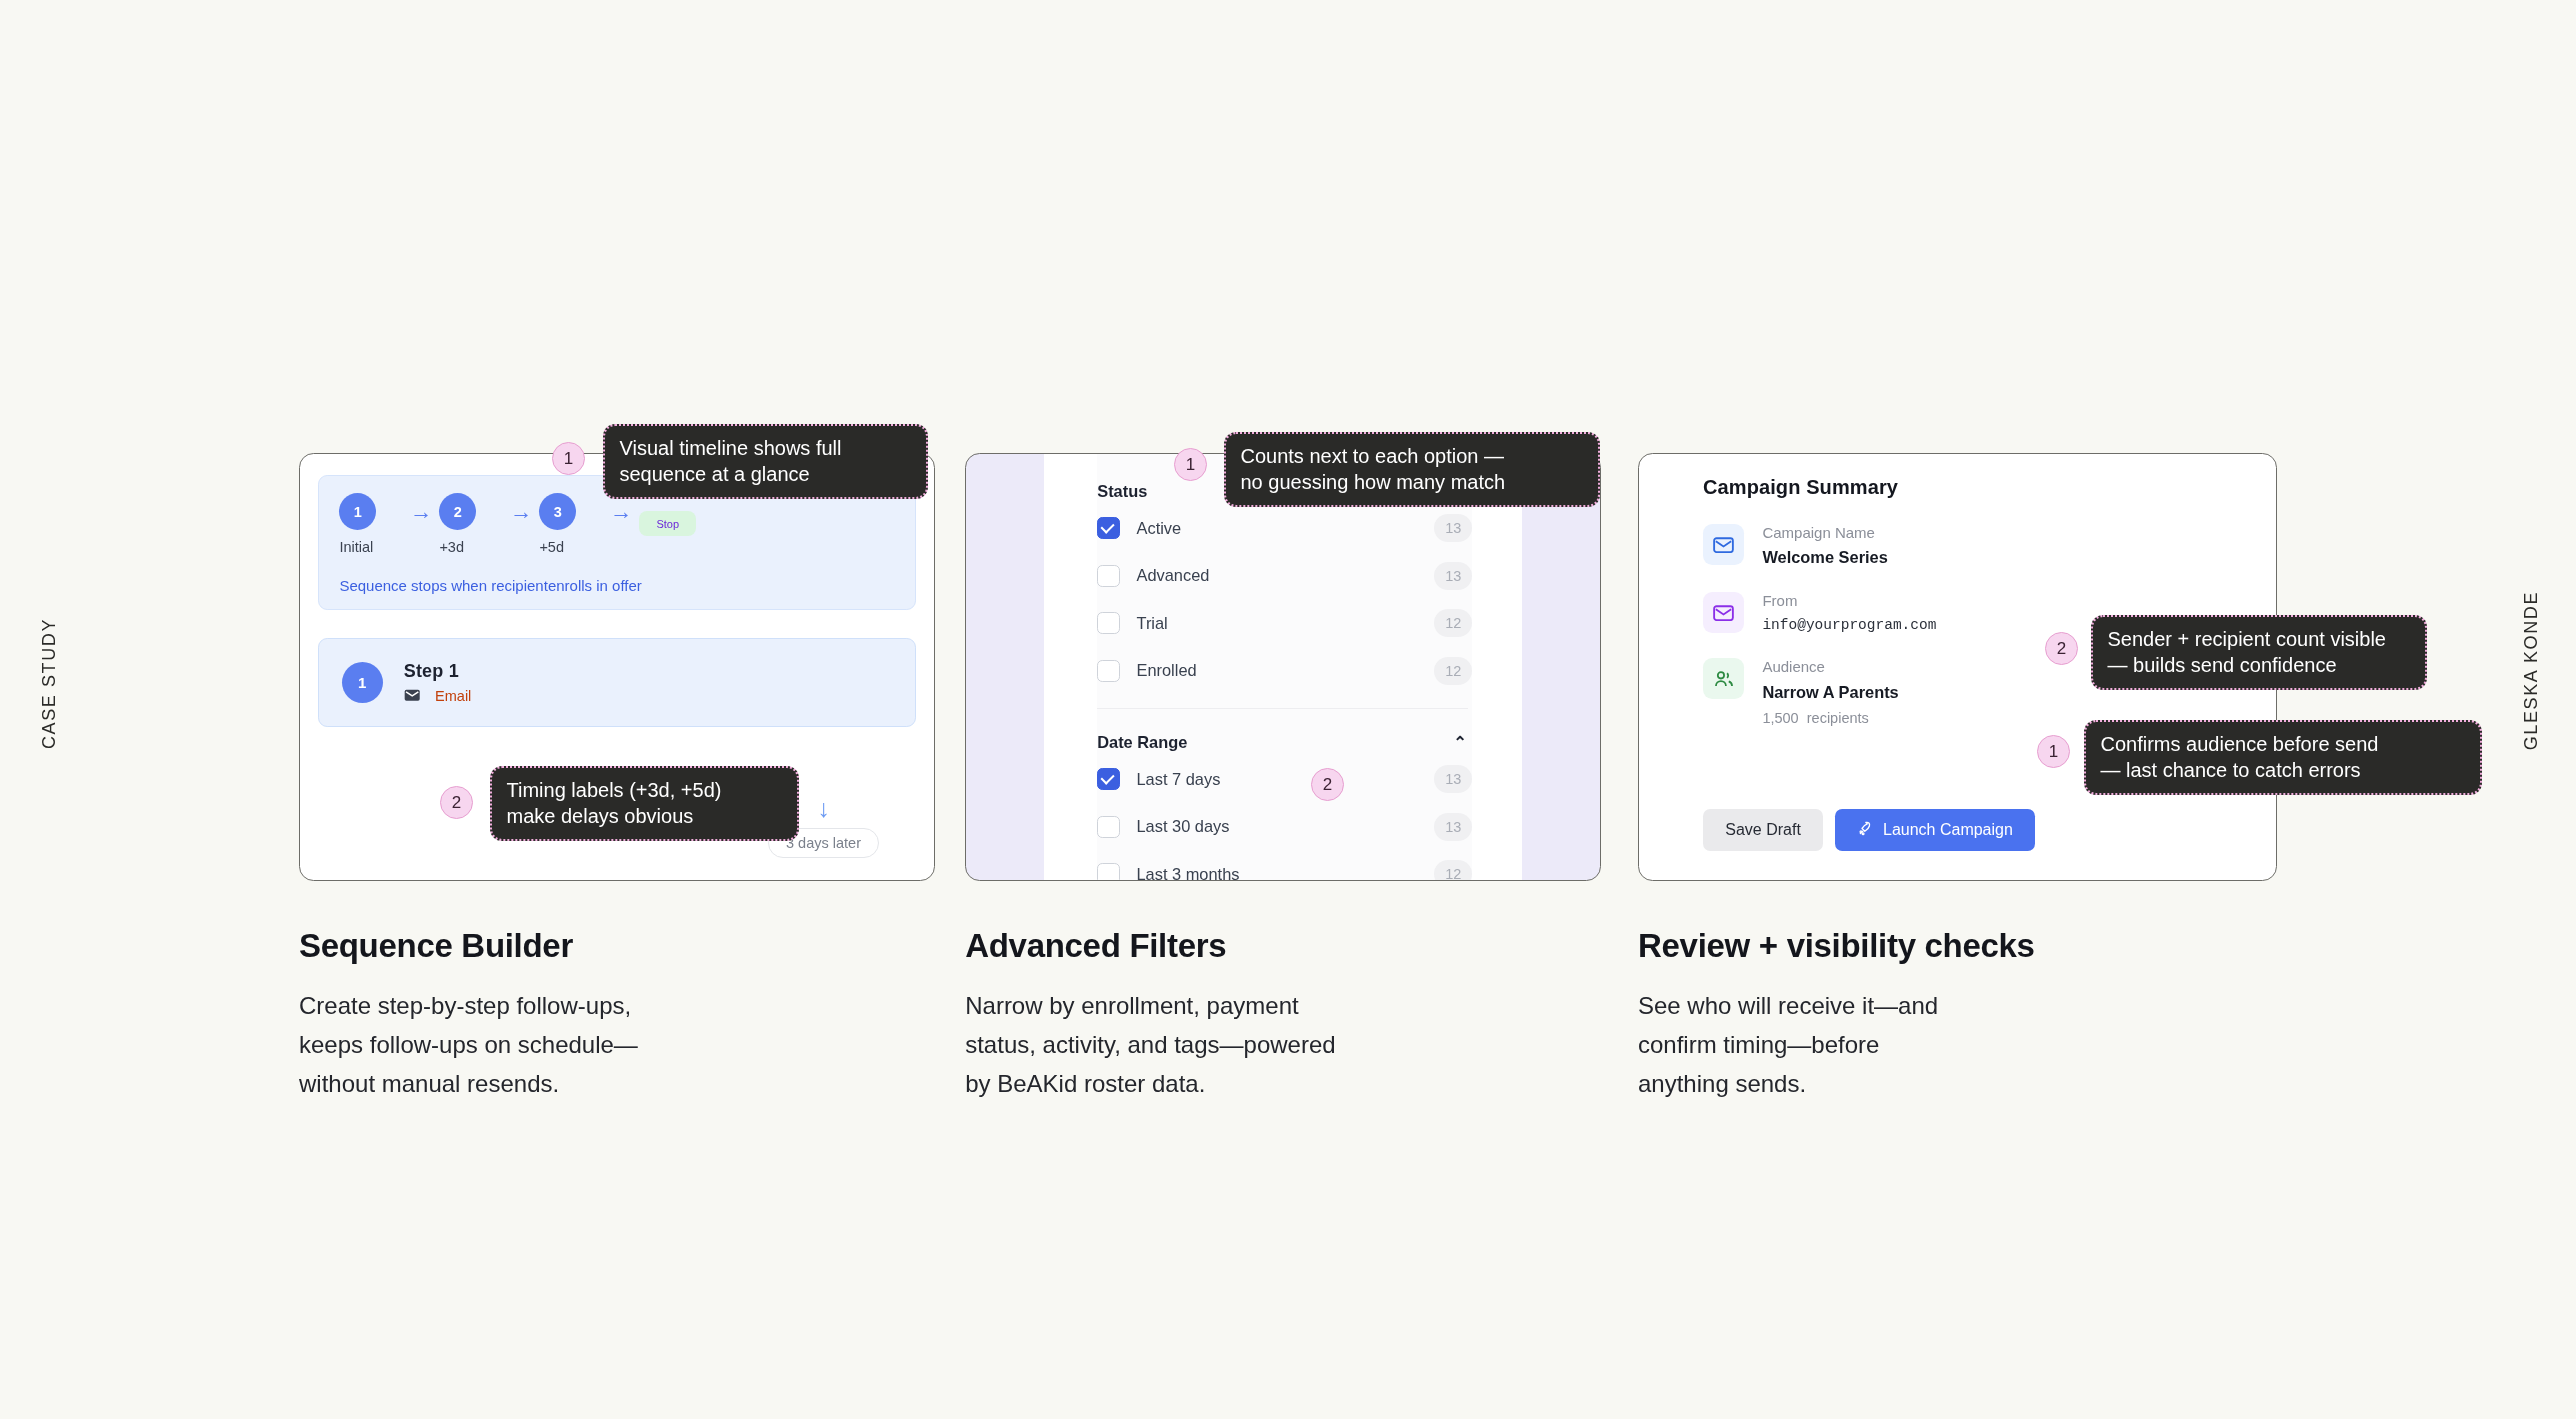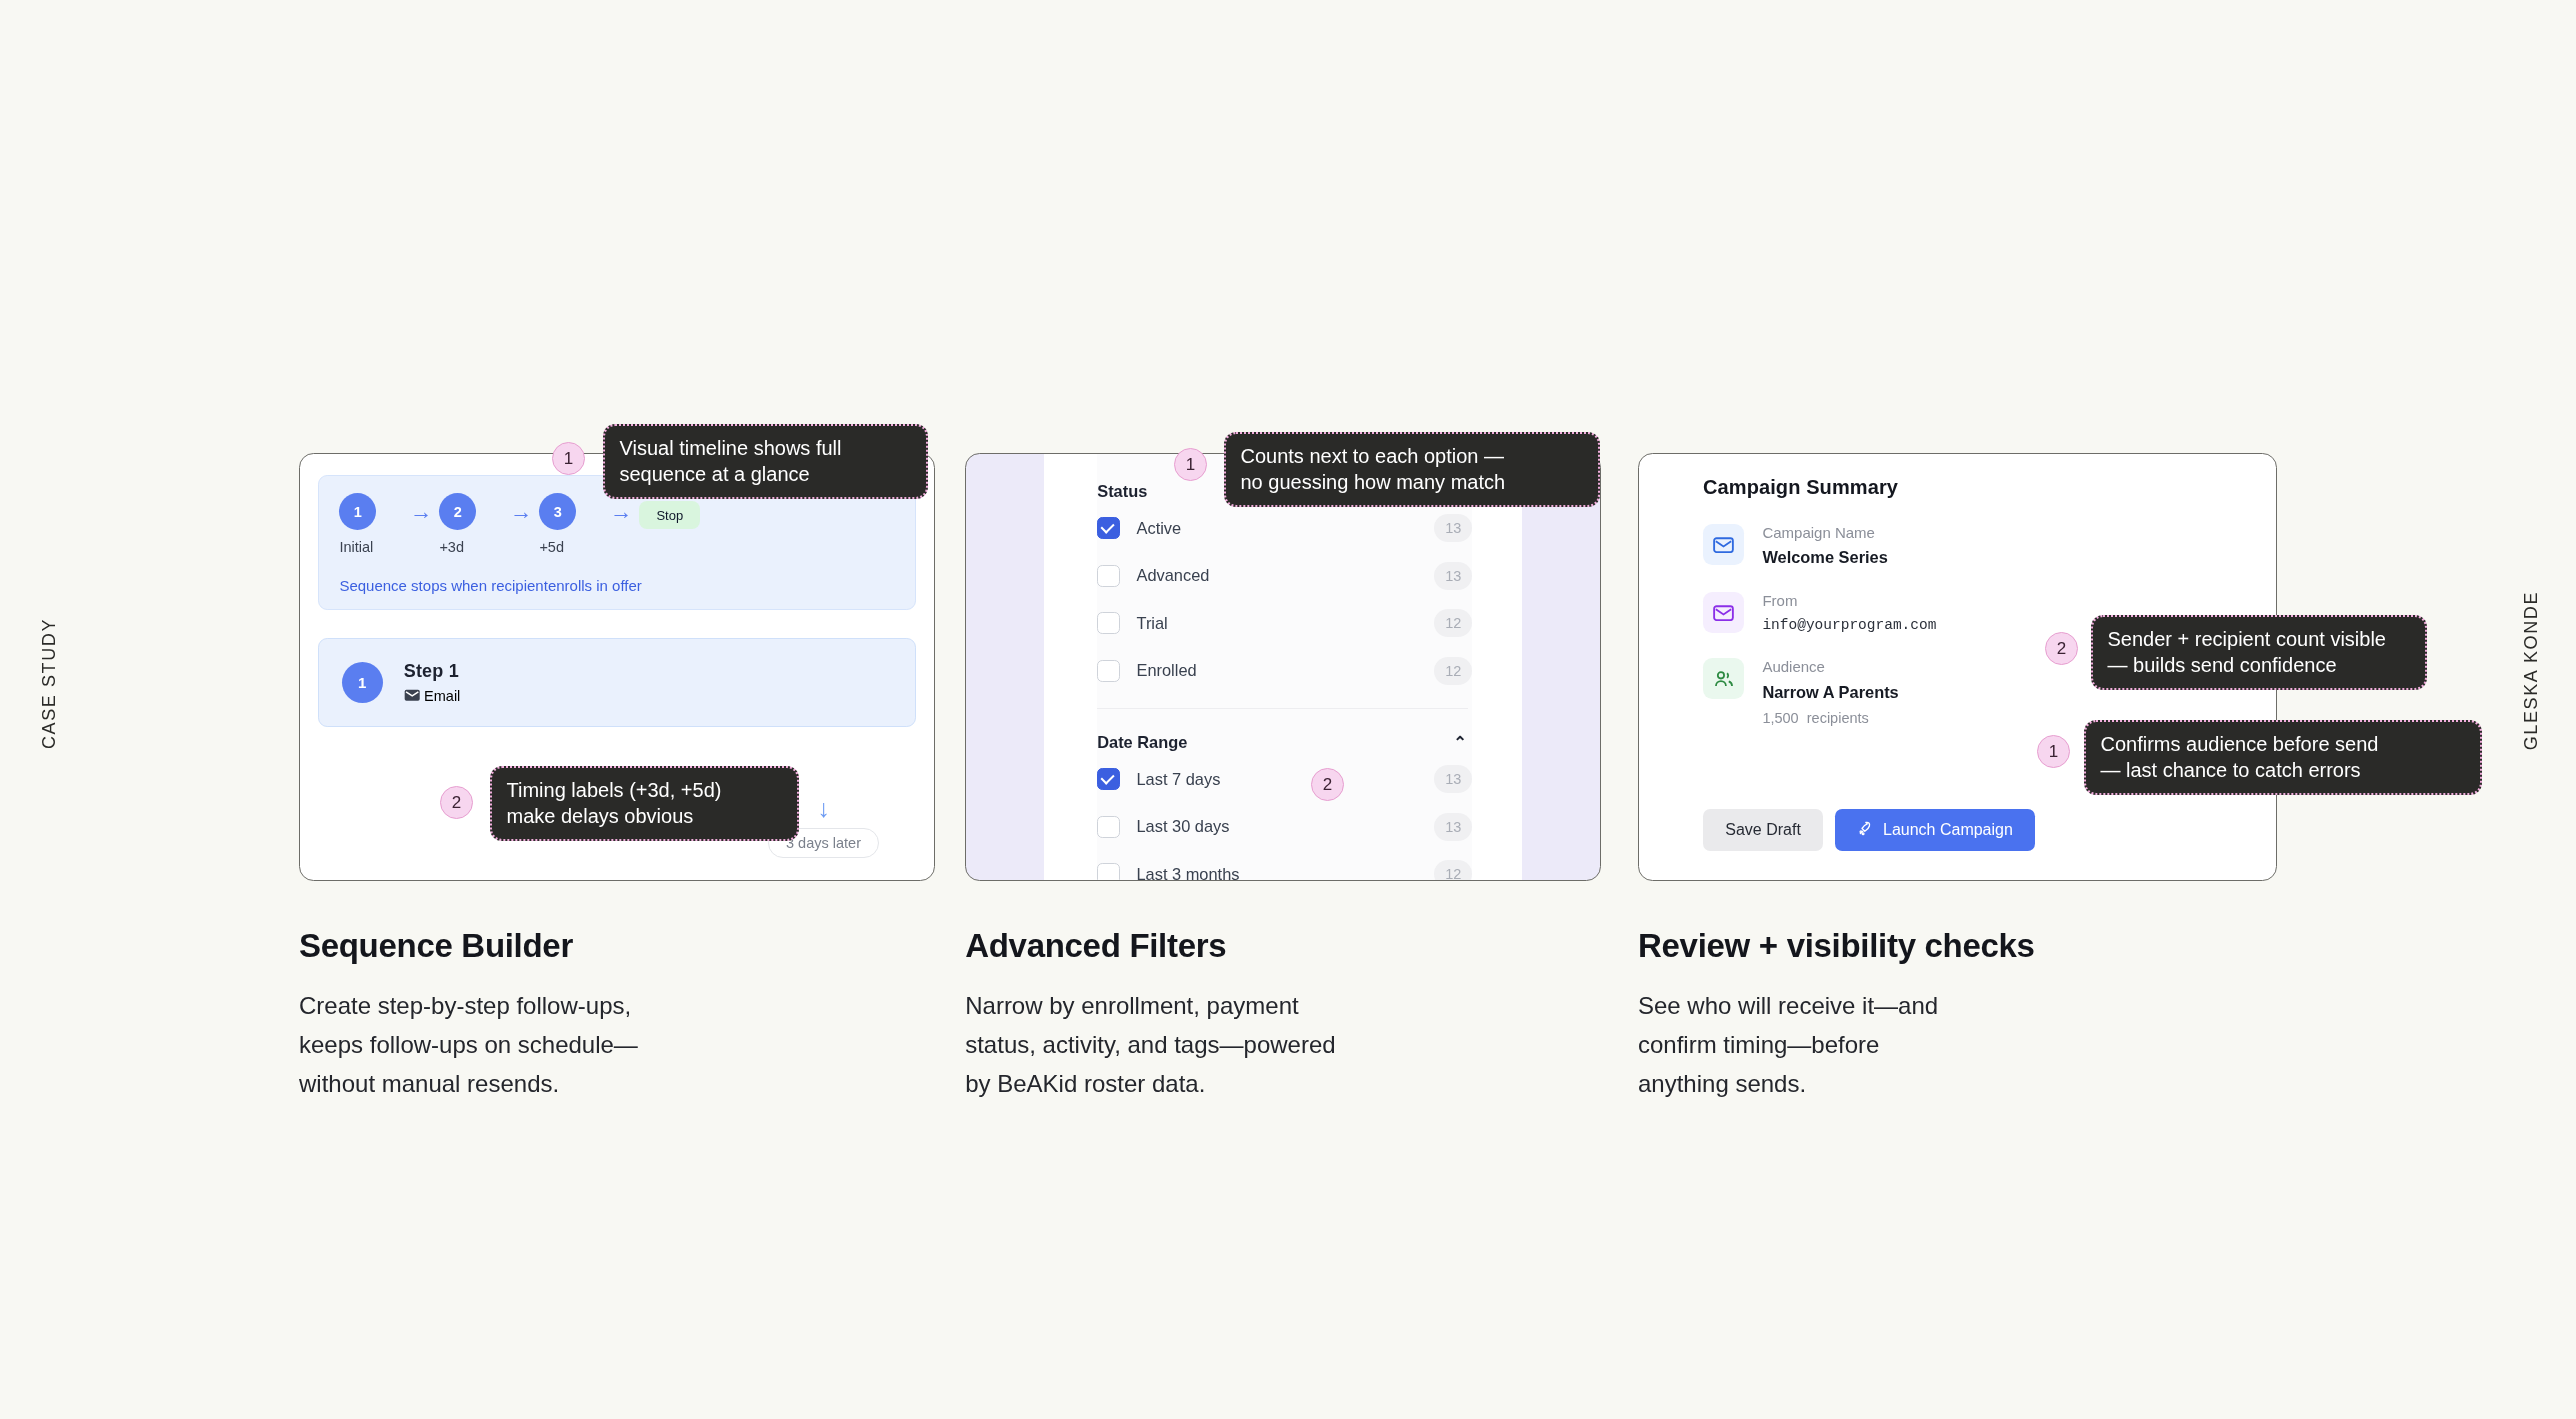--- a/index.html
+++ b/index.html
@@ -69,23 +69,23 @@
     background: #5a7ef0;
     color: #fff; font-size: 14.5px; font-weight: 700;
     display: flex; align-items: center; justify-content: center;
   }
   .seq-cap { margin-top: 8.5px; font-size: 14.5px; color: #3b4250; }
   .seq-arrow {
     color: #5a7ef0; font-size: 22.3px; line-height: 37px;
     width: 37px; text-align: center; font-weight: 400;
   }
   .seq-stop {
-    background: #d9f5de; color: #0f172a;
+    background: #d9f5de; color: #6d28d9;
     border-radius: 8px; padding: 6.6px 17px;
-    font-size: 13px; margin-top: 8px;
+    font-size: 11px; margin-top: 18px;
   }
   .seq-note { margin-top: 22.3px; display: flex; }
   .seq-note span { color: #3b5fe0; font-size: 15px; }
 
   .step-card {
     margin: 28px 18.4px 0 18.4px;
     background: #eaf1fd;
     border: 0.7px solid #cfe0fa;
     border-radius: 9.2px;
     height: 89px;
@@ -95,21 +95,21 @@
   }
   .step-dot {
     width: 41px; height: 41px; border-radius: 50%;
     background: #5a7ef0; color: #fff;
     font-size: 15px; font-weight: 700;
     display: flex; align-items: center; justify-content: center;
     flex: 0 0 auto;
   }
   .step-meta { margin-left: 21px; }
   .step-title { font-size: 18px; font-weight: 700; color: #1d2230; letter-spacing: 0.2px; }
-  .step-sub { margin-top: 6.6px; display: flex; align-items: center; gap: 4px; font-size: 14.5px; color: #000000; }
+  .step-sub { margin-top: 6.6px; display: flex; align-items: center; gap: 15px; font-size: 14.5px; color: #c2410c; }
 
   .later-wrap {
     position: absolute; right: 55px; bottom: 22.3px;
     display: flex; flex-direction: column; align-items: center;
   }
   .later-arrow { color: #6d9bf3; font-size: 25px; line-height: 1; }
   .later-chip {
     margin-top: 6.6px;
     border: 0.7px solid #e4e6ea; border-radius: 656px;
     padding: 6px 17px; font-size: 14.5px; color: #7b818c; background: #fff;

